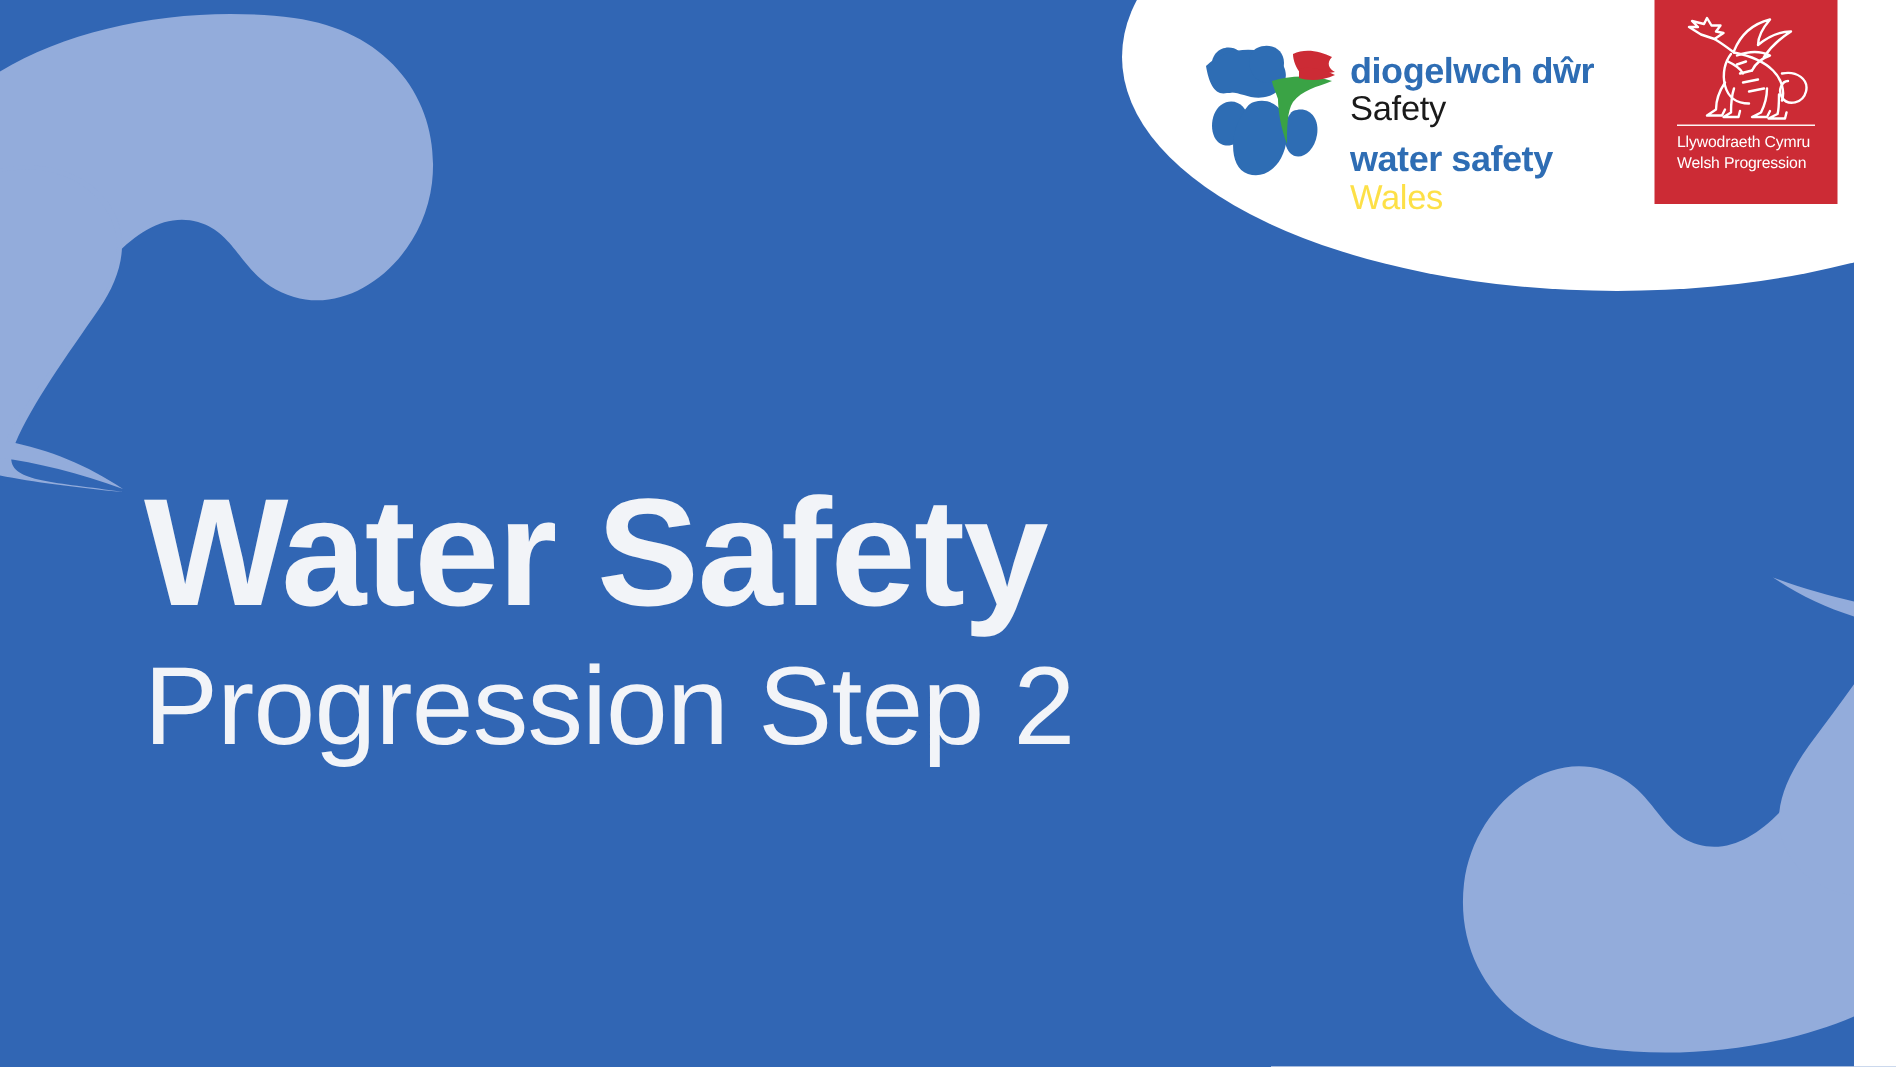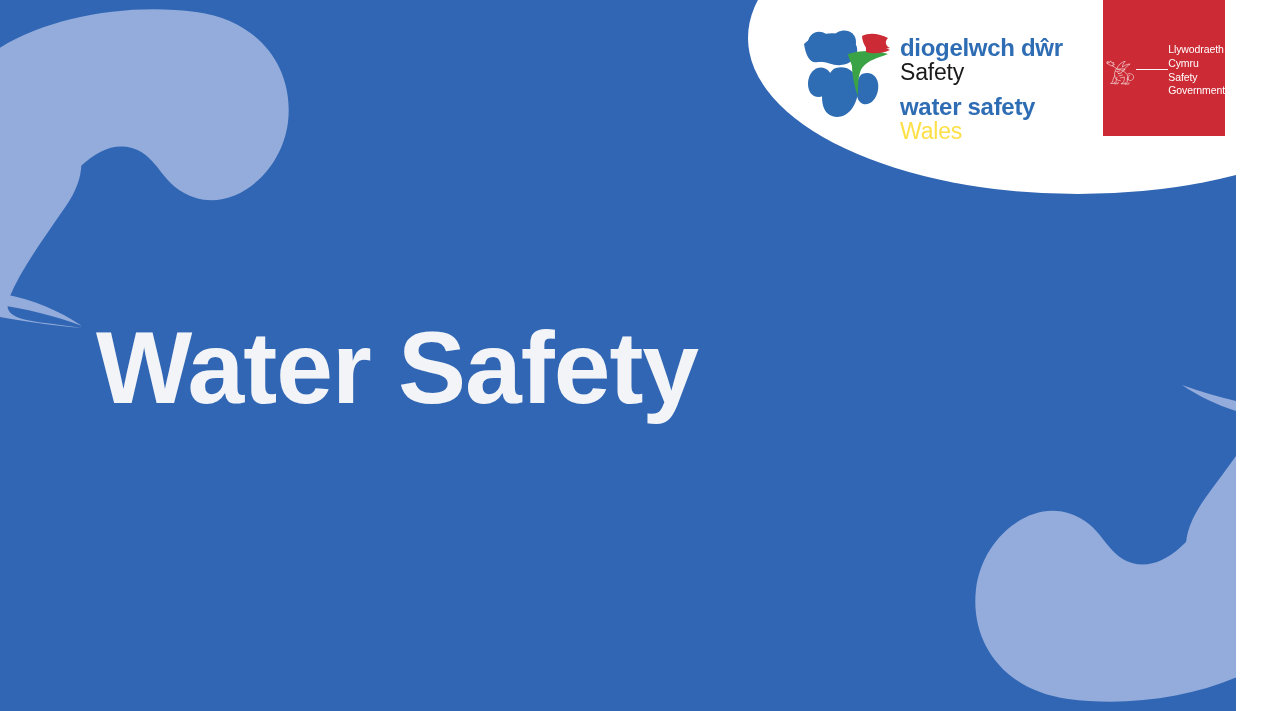--- a/index.html
+++ b/index.html
@@ -85,21 +85,21 @@
 
   
   .wg-block {
     position: absolute;
     left: 1103px;
     top: 0px;
     width: 122px;
     height: 136px;
     background: #CC2B35;
     display: flex;
-    flex-direction: row;
+    flex-direction: column;
     align-items: center;
   }
   .wg-dragon {
     width: 96px;
     height: 74px;
     margin-top: 7px;
   }
   .wg-rule {
     width: 92px;
     height: 1px;
@@ -294,21 +294,22 @@
         <path d="M 70 56 C 70 61, 70 66, 69 69 L 63 72 L 74 72 L 75 68"></path>
 
         <path d="M 42 36 L 48 34 M 44 42 L 52 40 M 46 48 L 56 46 M 50 54 L 60 52"></path>
 
         <path d="M 36 34 C 40 36, 44 38, 46 42"></path>
       </g>
     </svg>
     <div class="wg-rule"></div>
     <div class="wg-text">
       <div>Llywodraeth Cymru</div>
-      <div>Safety Government</div>
+      <div>Welsh Progression</div>
     </div>
   </div>
 
   <div class="title-group">
     <div class="title-main">Water Safety</div>
+    <div class="title-sub">Progression Step 2</div>
   </div>
 
 </div>
 
 </body></html>

